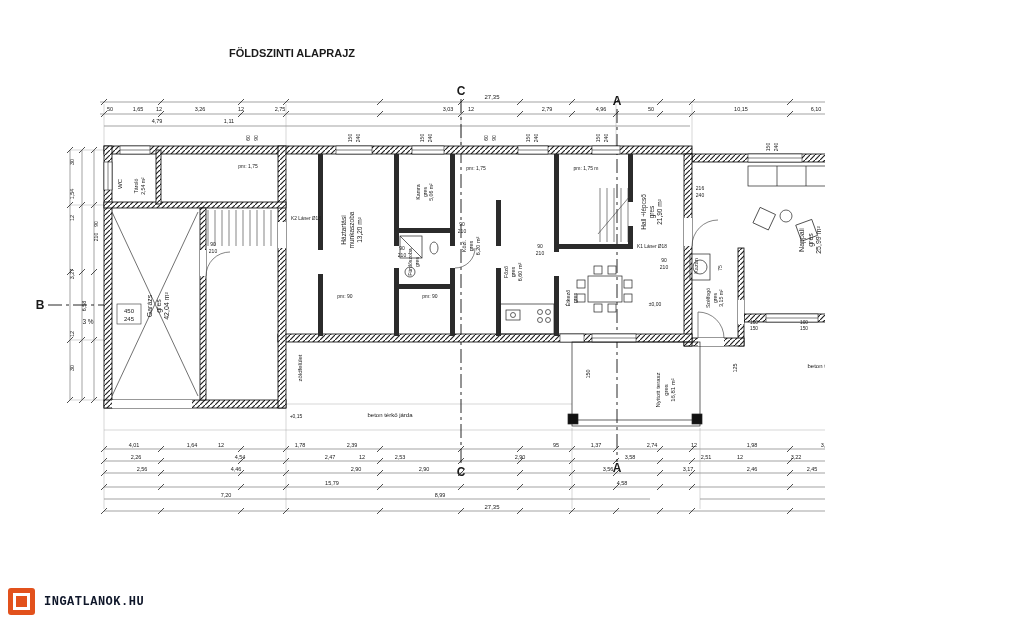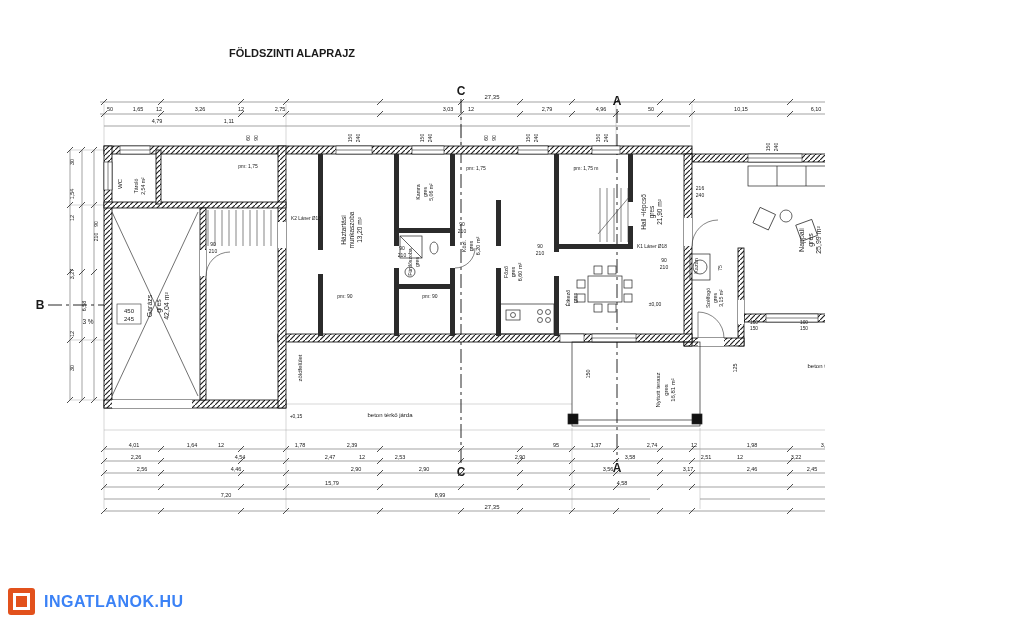--- a/index.html
+++ b/index.html
@@ -4,21 +4,21 @@
 <style>
   html,body{margin:0;padding:0;background:#fff;}
   .canvas{position:relative;width:825px;height:632px;background:#fff;overflow:hidden;
           font-family:"Liberation Sans",sans-serif;}
   svg{position:absolute;left:0;top:0;}
   svg text{font-family:"Liberation Sans",sans-serif;fill:#1a1a1a;}
   .watermark{position:absolute;left:8px;top:588px;display:flex;align-items:center;gap:9px;}
   .wm-icon{width:27px;height:27px;background:#e2511c;border-radius:3px;display:flex;
            align-items:center;justify-content:center;}
   .wm-inner{width:11px;height:11px;border:3px solid #fff;}
-  .wm-text{color:#3b82f6;font-weight:bold;font-size:16px;letter-spacing:0.5px;}
+  .wm-text{color:#0f172a;font-weight:bold;font-size:12px;letter-spacing:0.5px;font-family:Liberation Mono, monospace;}
 </style>
 </head>
 <body>
 
 <div class="canvas">
 <svg id="plan-svg" width="1024" height="632" viewBox="0 0 1024 632">
   <defs>
     <pattern id="wallp" width="5" height="5" patternUnits="userSpaceOnUse">
       <rect width="5" height="5" fill="#fff"></rect>
           <path d="M0,5 L5,0" stroke="#222" stroke-width="1.2"></path>

